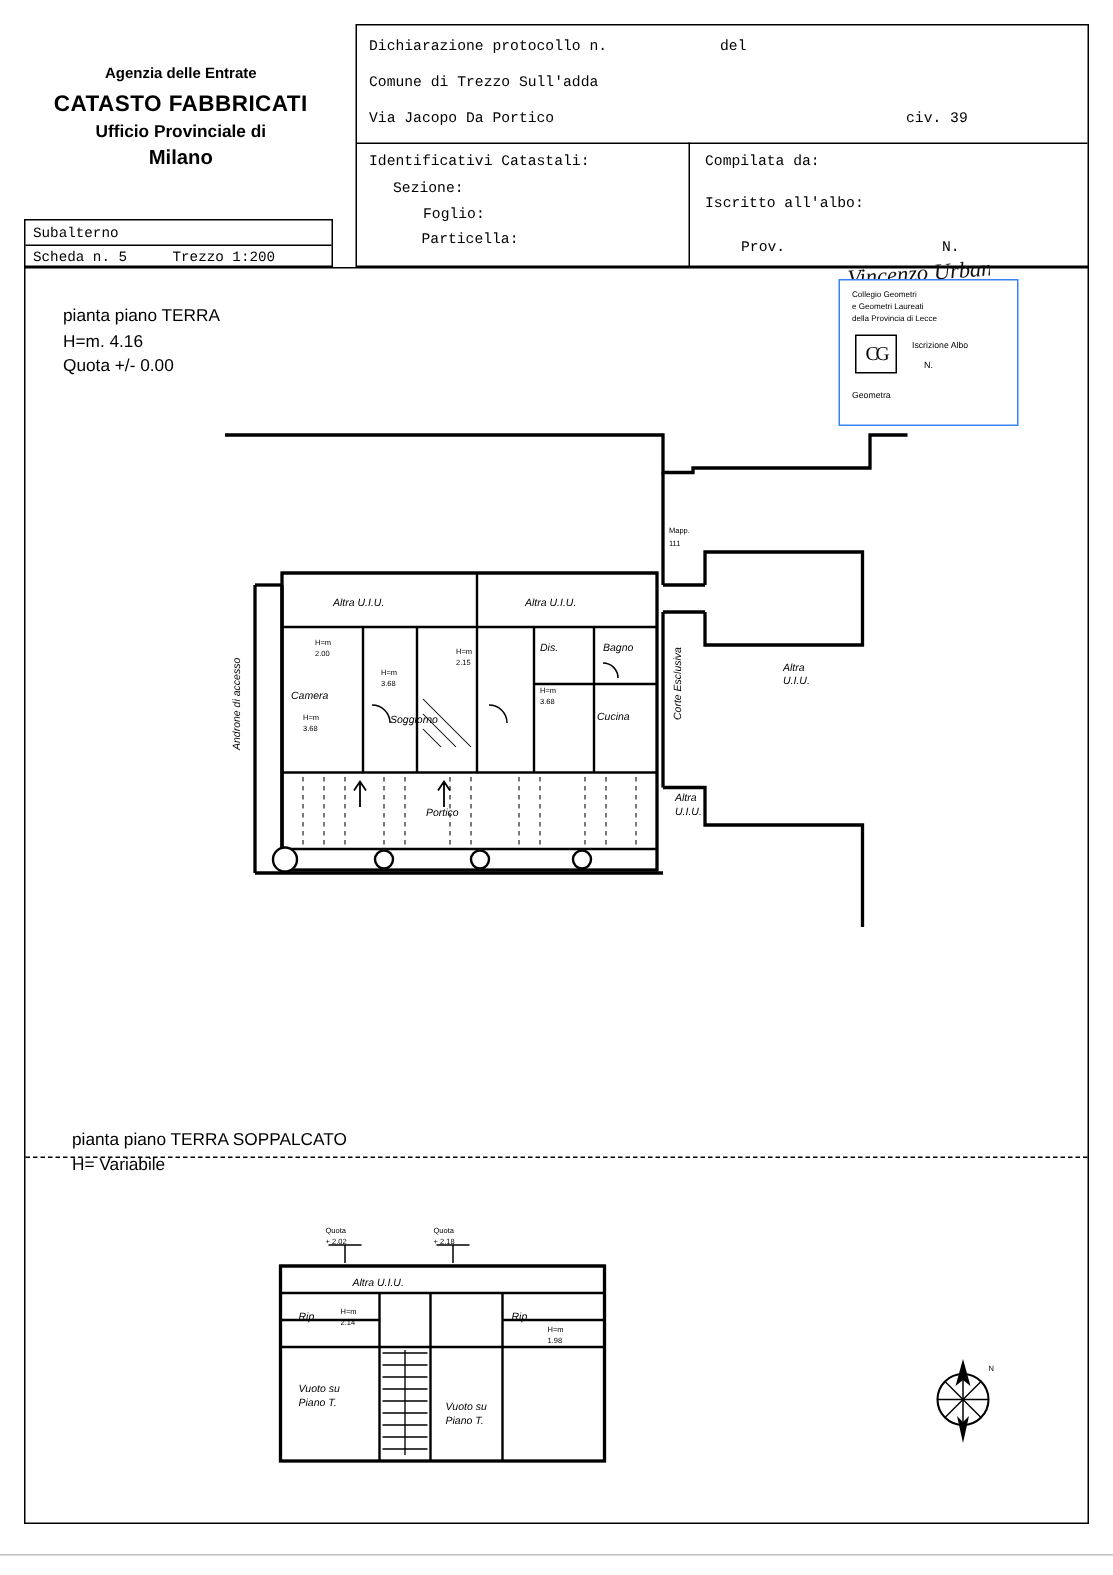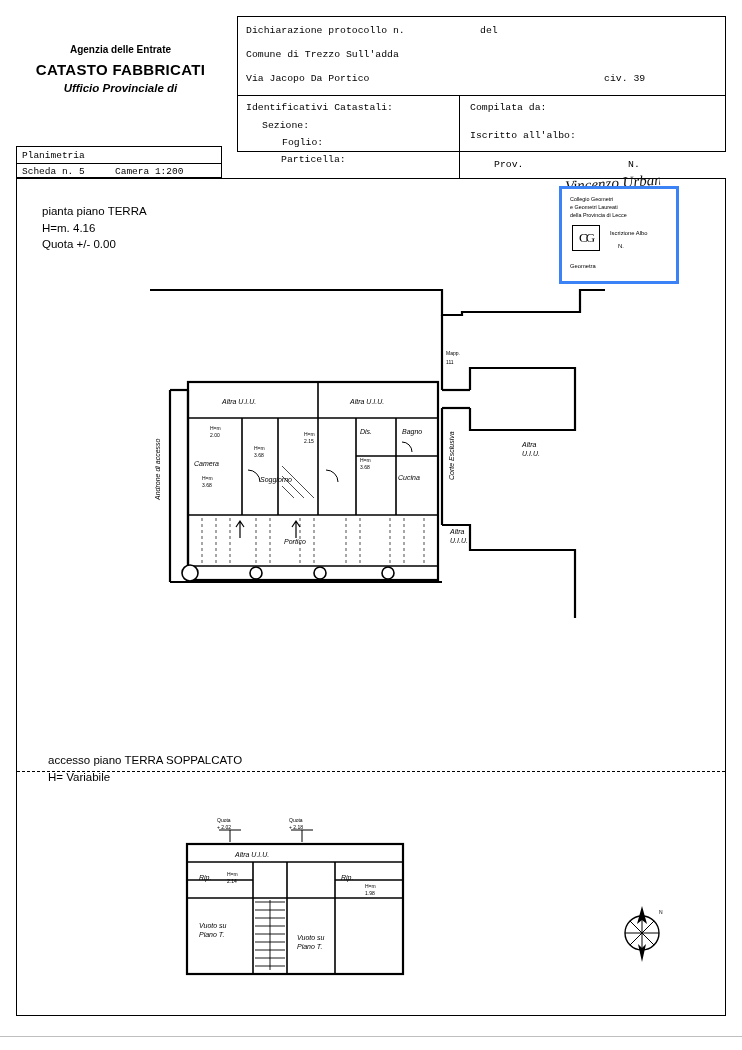--- a/index.html
+++ b/index.html
@@ -25,21 +25,21 @@
   
   .agency-block {
     position: absolute;
     left: 18px; top: 44px;
     width: 205px;
     text-align: center;
     line-height: 1.25;
   }
   .agency-line1 { font-size: 10px; font-weight: bold; }
   .agency-line2 { font-size: 15px; font-weight: bold; letter-spacing: .3px; margin-top: 4px;}
-  .agency-line3 { font-size: 11.5px; font-weight: bold; margin-top: 2px; font-style: italic;}
+  .agency-line3 { font-size: 11.5px; font-weight: bold; margin-top: 2px;}
   .agency-line4 { font-size: 13.5px; font-weight: bold; margin-top: 1px;}
 
   
   .plan-box {
     position: absolute;
     left: 16px; top: 146px;
     width: 206px; height: 32px;
     border: 1.2px solid #000;
     box-sizing: border-box;
   }
@@ -52,21 +52,21 @@
     font-size: 9.5px;
   }
   .plan-lbl-planimetria { left: 5px; top: 3px; }
   .plan-lbl-scheda { left: 5px; top: 19px; }
   .plan-lbl-scala { left: 98px; top: 19px; }
 
   
   .top-table {
     position: absolute;
     left: 237px; top: 16px;
-    width: 489px; height: 136px;
+    width: 489px; height: 162px;
     border: 1.2px solid #000;
     box-sizing: border-box;
   }
   .tt-row-sep {
     position: absolute; left: 0; width: 100%; height: 0; border-top: 1.2px solid #000;
   }
   .tt-col-sep {
     position: absolute; top: 78px; width: 0; height: 84px; border-left: 1.2px solid #000;
   }
   .tt-txt { position: absolute; font-size: 9.8px; }
@@ -79,21 +79,21 @@
     border: 1.2px solid #000;
     box-sizing: border-box;
     background: #fff;
   }
 
   
   .stamp {
     position: absolute;
     left: 559px; top: 186px;
     width: 120px; height: 98px;
-    border: 3px solid #3b82f6;
+    border: 1px solid #3b82f6;
     box-sizing: border-box;
     background: #fff;
   }
   .stamp-txt { position: absolute; font-size: 5.4px; line-height: 1.32; }
   .sig {
     position: absolute;
     left: 565px; top: 175px;
     width: 95px; height: 18px;
     font-family: "Liberation Serif", serif;
     font-style: italic;
@@ -155,27 +155,28 @@
 </style>
 </head>
 <body>
 
 <div class="page">
 
   <div class="agency-block">
     <div class="agency-line1">Agenzia delle Entrate</div>
     <div class="agency-line2">CATASTO FABBRICATI</div>
     <div class="agency-line3">Ufficio Provinciale di</div>
+    <div class="agency-line4">Milano</div>
   </div>
 
   <div class="plan-box">
     <div class="divider"></div>
-    <div class="lbl plan-lbl-planimetria mono">Planimetria</div>
+    <div class="lbl plan-lbl-planimetria mono">Subalterno</div>
     <div class="lbl plan-lbl-scheda mono">Scheda n. 5</div>
-    <div class="lbl plan-lbl-scala mono">Camera 1:200</div>
+    <div class="lbl plan-lbl-scala mono">Trezzo 1:200</div>
   </div>
 
   <div class="top-table">
     <div class="tt-row-sep" style="top:78px"></div>
     <div class="tt-col-sep" style="left:221px"></div>
 
     <div class="tt-txt mono" style="left:8px; top:8px;">Dichiarazione protocollo n.</div>
     <div class="tt-txt mono" style="left:242px; top:8px;">del</div>
     <div class="tt-txt mono" style="left:8px; top:32px;">Comune di Trezzo Sull'adda</div>
     <div class="tt-txt mono" style="left:8px; top:56px;">Via Jacopo Da Portico</div>
@@ -330,21 +331,21 @@
       <text class="lbl-it" x="300" y="264">Altra</text>
       <text class="lbl-it" x="300" y="273">U.I.U.</text>
 
       <text class="lbl-it" x="304" y="210" transform="rotate(-90 304 210)">Corte Esclusiva</text>
       <text class="lbl-it" x="10" y="230" transform="rotate(-90 10 230)">Androne di accesso</text>
     </g>
   </svg>
 
   <div class="mid-dash"></div>
   <div class="floor-title" style="left:48px; top:752px;">
-    <div>accesso piano TERRA SOPPALCATO</div>
+    <div>pianta piano TERRA SOPPALCATO</div>
     <div>H= Variabile</div>
   </div>
 
   <svg class="plan-svg" style="left:175px; top:810px;" width="260" height="175" viewBox="0 0 260 175">
     <g fill="none" stroke="#000" stroke-width="2.2">
       <rect x="12" y="34" width="216" height="130"></rect>
     </g>
     <g fill="none" stroke="#000" stroke-width="1.6">
       <path d="M12 34 L228 34"></path>
       <path d="M12 52 L228 52"></path>

